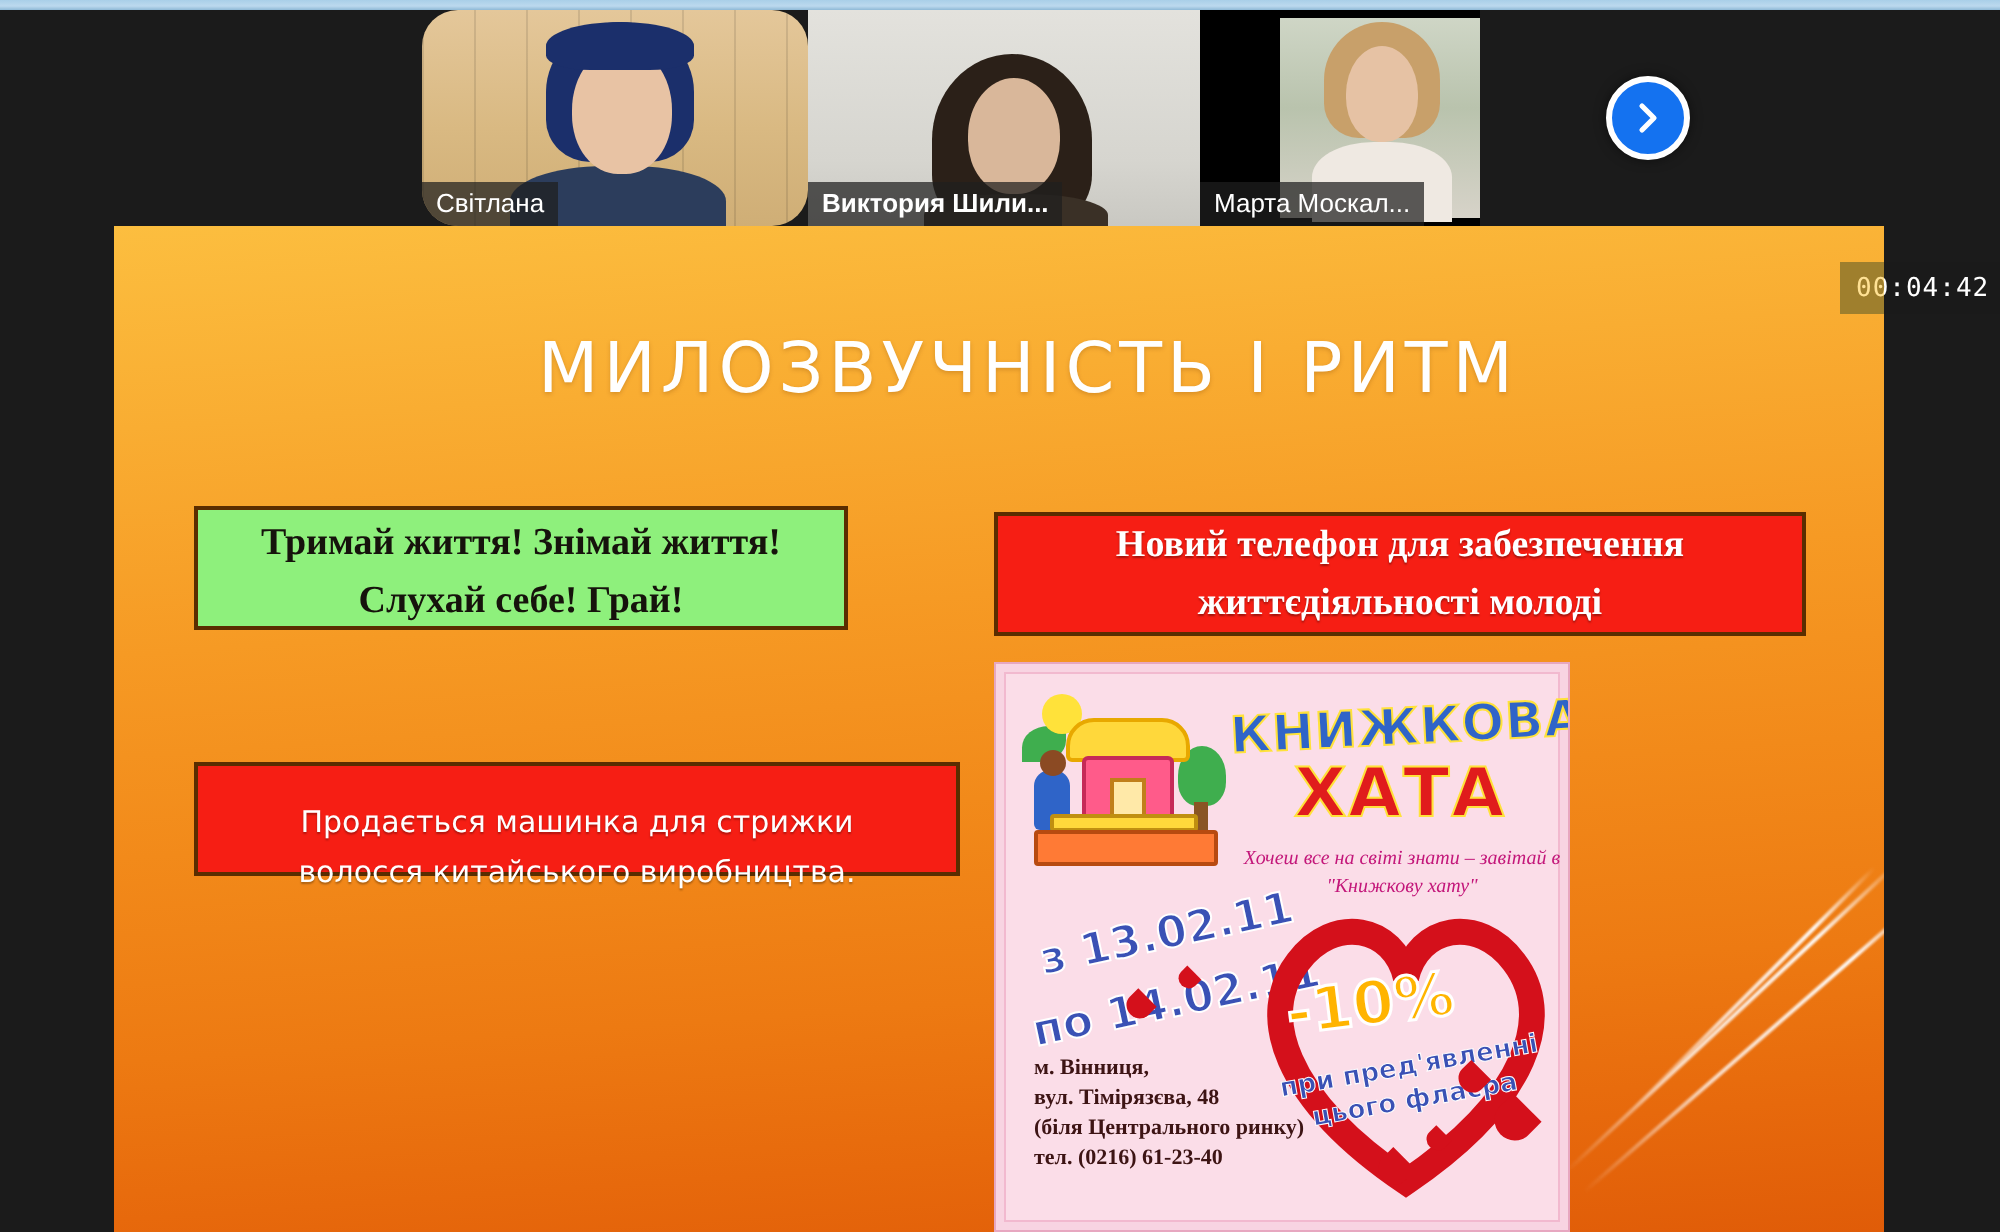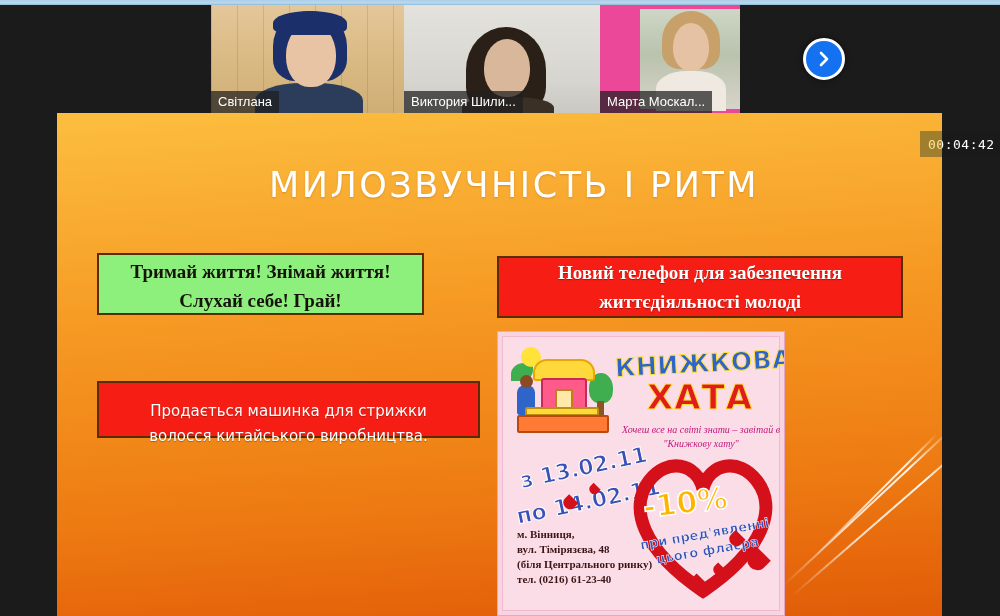--- a/index.html
+++ b/index.html
@@ -16,38 +16,38 @@
     background:linear-gradient(180deg,#a9cfe8 0%, #bcd9ee 60%, #8fb9d6 100%);
   }
 
   
   #filmstrip{
     position:absolute; left:0; top:5px; width:1000px; height:108px;
     background:#1b1b1b;
   }
   .tile{ position:absolute; top:0; height:108px; overflow:hidden; background:#111; }
   .tile .vid{ position:absolute; inset:0; }
-  .tile.active{ outline:2px solid #9fc23c; outline-offset:-2px; }
-
-  #tile-1{ left:211px; width:193px; }
+  .tile.active{ outline:2px solid #9fc23c; outline-offset:-2px;font-weight:bold; }
+
+  #tile-1{ left:211px; width:193px;border-radius:18px; }
   #tile-2{ left:404px; width:196px; }
   #tile-3{ left:600px; width:140px; }
 
   
   .cam-wood{
     background:
       repeating-linear-gradient(90deg,
         rgba(0,0,0,.10) 0px, rgba(0,0,0,.10) 1px,
         rgba(255,255,255,0) 1px, rgba(255,255,255,0) 26px),
       linear-gradient(180deg,#e4c79a 0%, #d9b982 55%, #cfae76 100%);
   }
   
   .cam-wall{ background:linear-gradient(180deg,#e3e2dd 0%, #d6d5cf 70%, #c9c8c2 100%); }
   
-  .cam-dark{ background:#ec4899; }
+  .cam-dark{ background:#000000; }
   .cam-portrait{
     position:absolute; left:40px; top:4px; width:100px; height:100px;
     background:linear-gradient(180deg,#cfd6c6 0%, #b9c3ad 45%, #d7d3c9 100%);
   }
 
   
   .face{ position:absolute; border-radius:50% 50% 46% 46%; }
   .hair{ position:absolute; border-radius:50% 50% 30% 30%; }
   .torso{ position:absolute; border-radius:44% 44% 0 0; }
 

